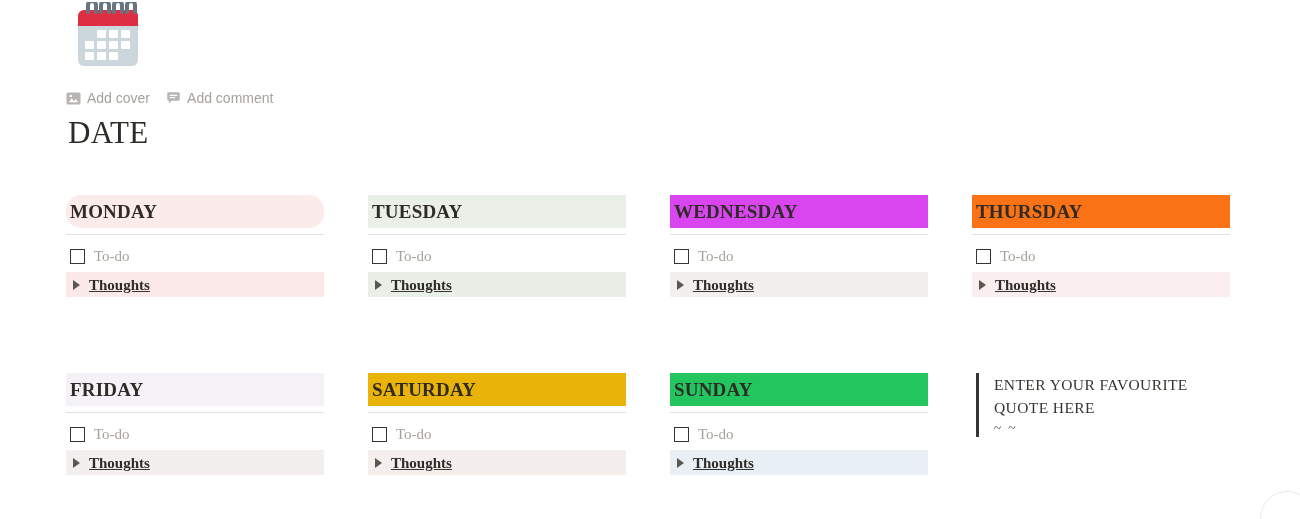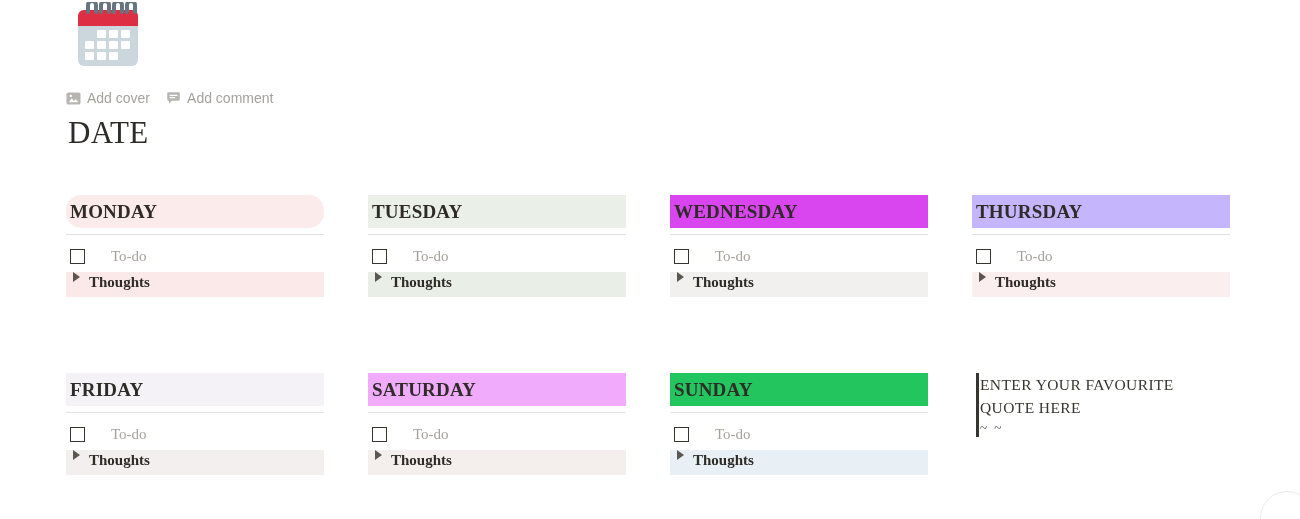--- a/index.html
+++ b/index.html
@@ -89,46 +89,47 @@
     color: #2f2c28;
   }
   .day-divider {
     height: 1px;
     background: #e3e2e0;
     margin-top: 6px;
   }
   .todo-row {
     display: flex;
     align-items: center;
-    gap: 26px;
+    gap: 9px;
     height: 26px;
     margin-top: 8px;
     padding: 0 4px;
   }
   .checkbox {
     width: 15px;
     height: 15px;
     border: 1.6px solid #37352f;
     background: #ffffff;
     flex: 0 0 15px;
     cursor: pointer;
   }
   .todo-label {
     font-family: "Liberation Serif", serif;
     font-size: 15px;
     color: #a6a29b;
     line-height: 20px;
   }
   .thoughts-row {
     display: flex;
-    align-items: flex-start;
+    align-items: center;
     gap: 9px;
     height: 25px;
     padding: 0 4px;
     margin-top: 3px;
+    text-decoration: underline;
   }
   .toggle-tri {
     width: 0; height: 0;
     border-left: 7px solid #5a5751;
     border-top: 5px solid transparent;
     border-bottom: 5px solid transparent;
     flex: 0 0 7px;
     margin-left: 3px;
     cursor: pointer;
   }
@@ -139,21 +140,21 @@
     color: #2f2c28;
     line-height: 20px;
   }
 
   
   .quote-block {
     position: absolute;
     left: 976px;
     top: 373px;
     width: 260px;
-    padding-left: 1px;
+    padding-left: 15px;
     border-left: 3px solid #37352f;
   }
   .quote-line {
     font-family: "Liberation Serif", serif;
     font-size: 15.5px;
     letter-spacing: 0.4px;
     color: #37352f;
     line-height: 23px;
   }
   .quote-tilde {
@@ -268,21 +269,21 @@
         <span class="checkbox"></span>
         <span class="todo-label">To-do</span>
       </div>
       <div class="thoughts-row" style="background-color: rgb(241, 240, 238);">
         <span class="toggle-tri"></span>
         <span class="thoughts-label">Thoughts</span>
       </div>
     </div>
 
     <div class="col">
-      <div class="day-header" style="background-color: #c4b5fd;">THURSDAY</div>
+      <div class="day-header" style="background-color: #f97316;">THURSDAY</div>
       <div class="day-divider"></div>
       <div class="todo-row">
         <span class="checkbox"></span>
         <span class="todo-label">To-do</span>
       </div>
       <div class="thoughts-row" style="background-color: rgb(250, 238, 238);">
         <span class="toggle-tri"></span>
         <span class="thoughts-label">Thoughts</span>
       </div>
     </div>
@@ -300,21 +301,21 @@
         <span class="checkbox"></span>
         <span class="todo-label">To-do</span>
       </div>
       <div class="thoughts-row" style="background-color: rgb(242, 239, 238);">
         <span class="toggle-tri"></span>
         <span class="thoughts-label">Thoughts</span>
       </div>
     </div>
 
     <div class="col">
-      <div class="day-header" style="background-color: #f0abfc;">SATURDAY</div>
+      <div class="day-header" style="background-color: #eab308;">SATURDAY</div>
       <div class="day-divider"></div>
       <div class="todo-row">
         <span class="checkbox"></span>
         <span class="todo-label">To-do</span>
       </div>
       <div class="thoughts-row" style="background-color: rgb(244, 238, 237);">
         <span class="toggle-tri"></span>
         <span class="thoughts-label">Thoughts</span>
       </div>
     </div>

